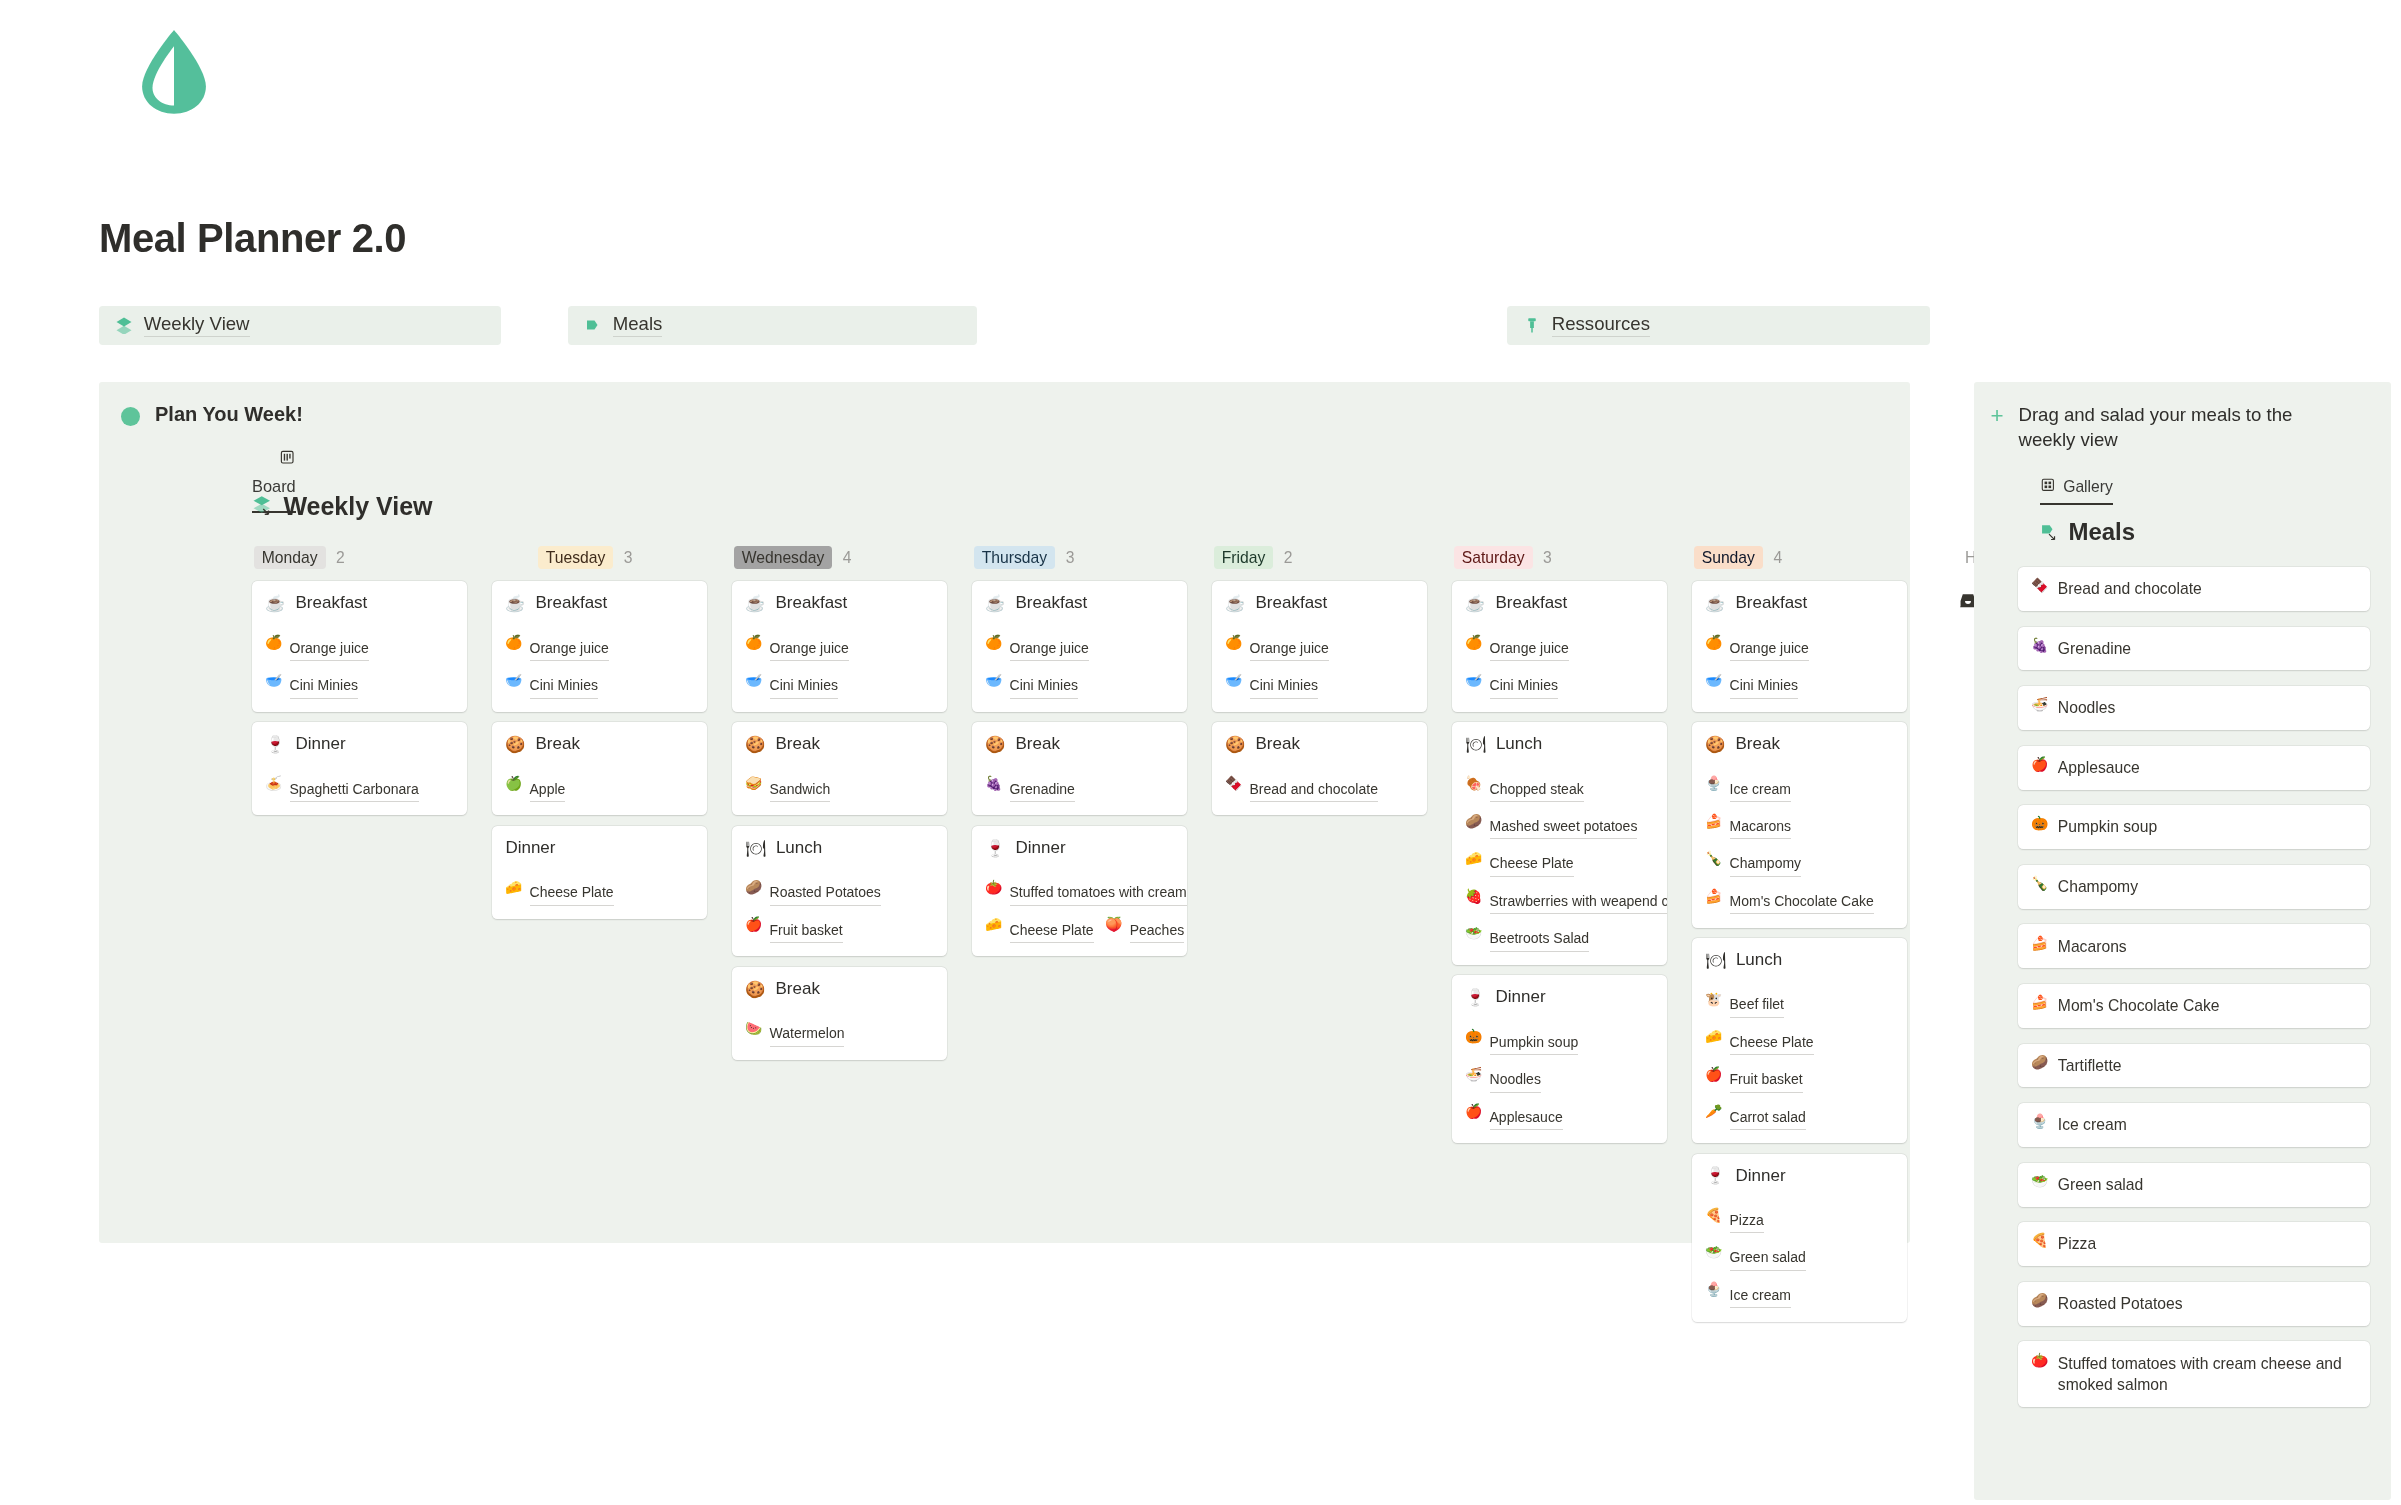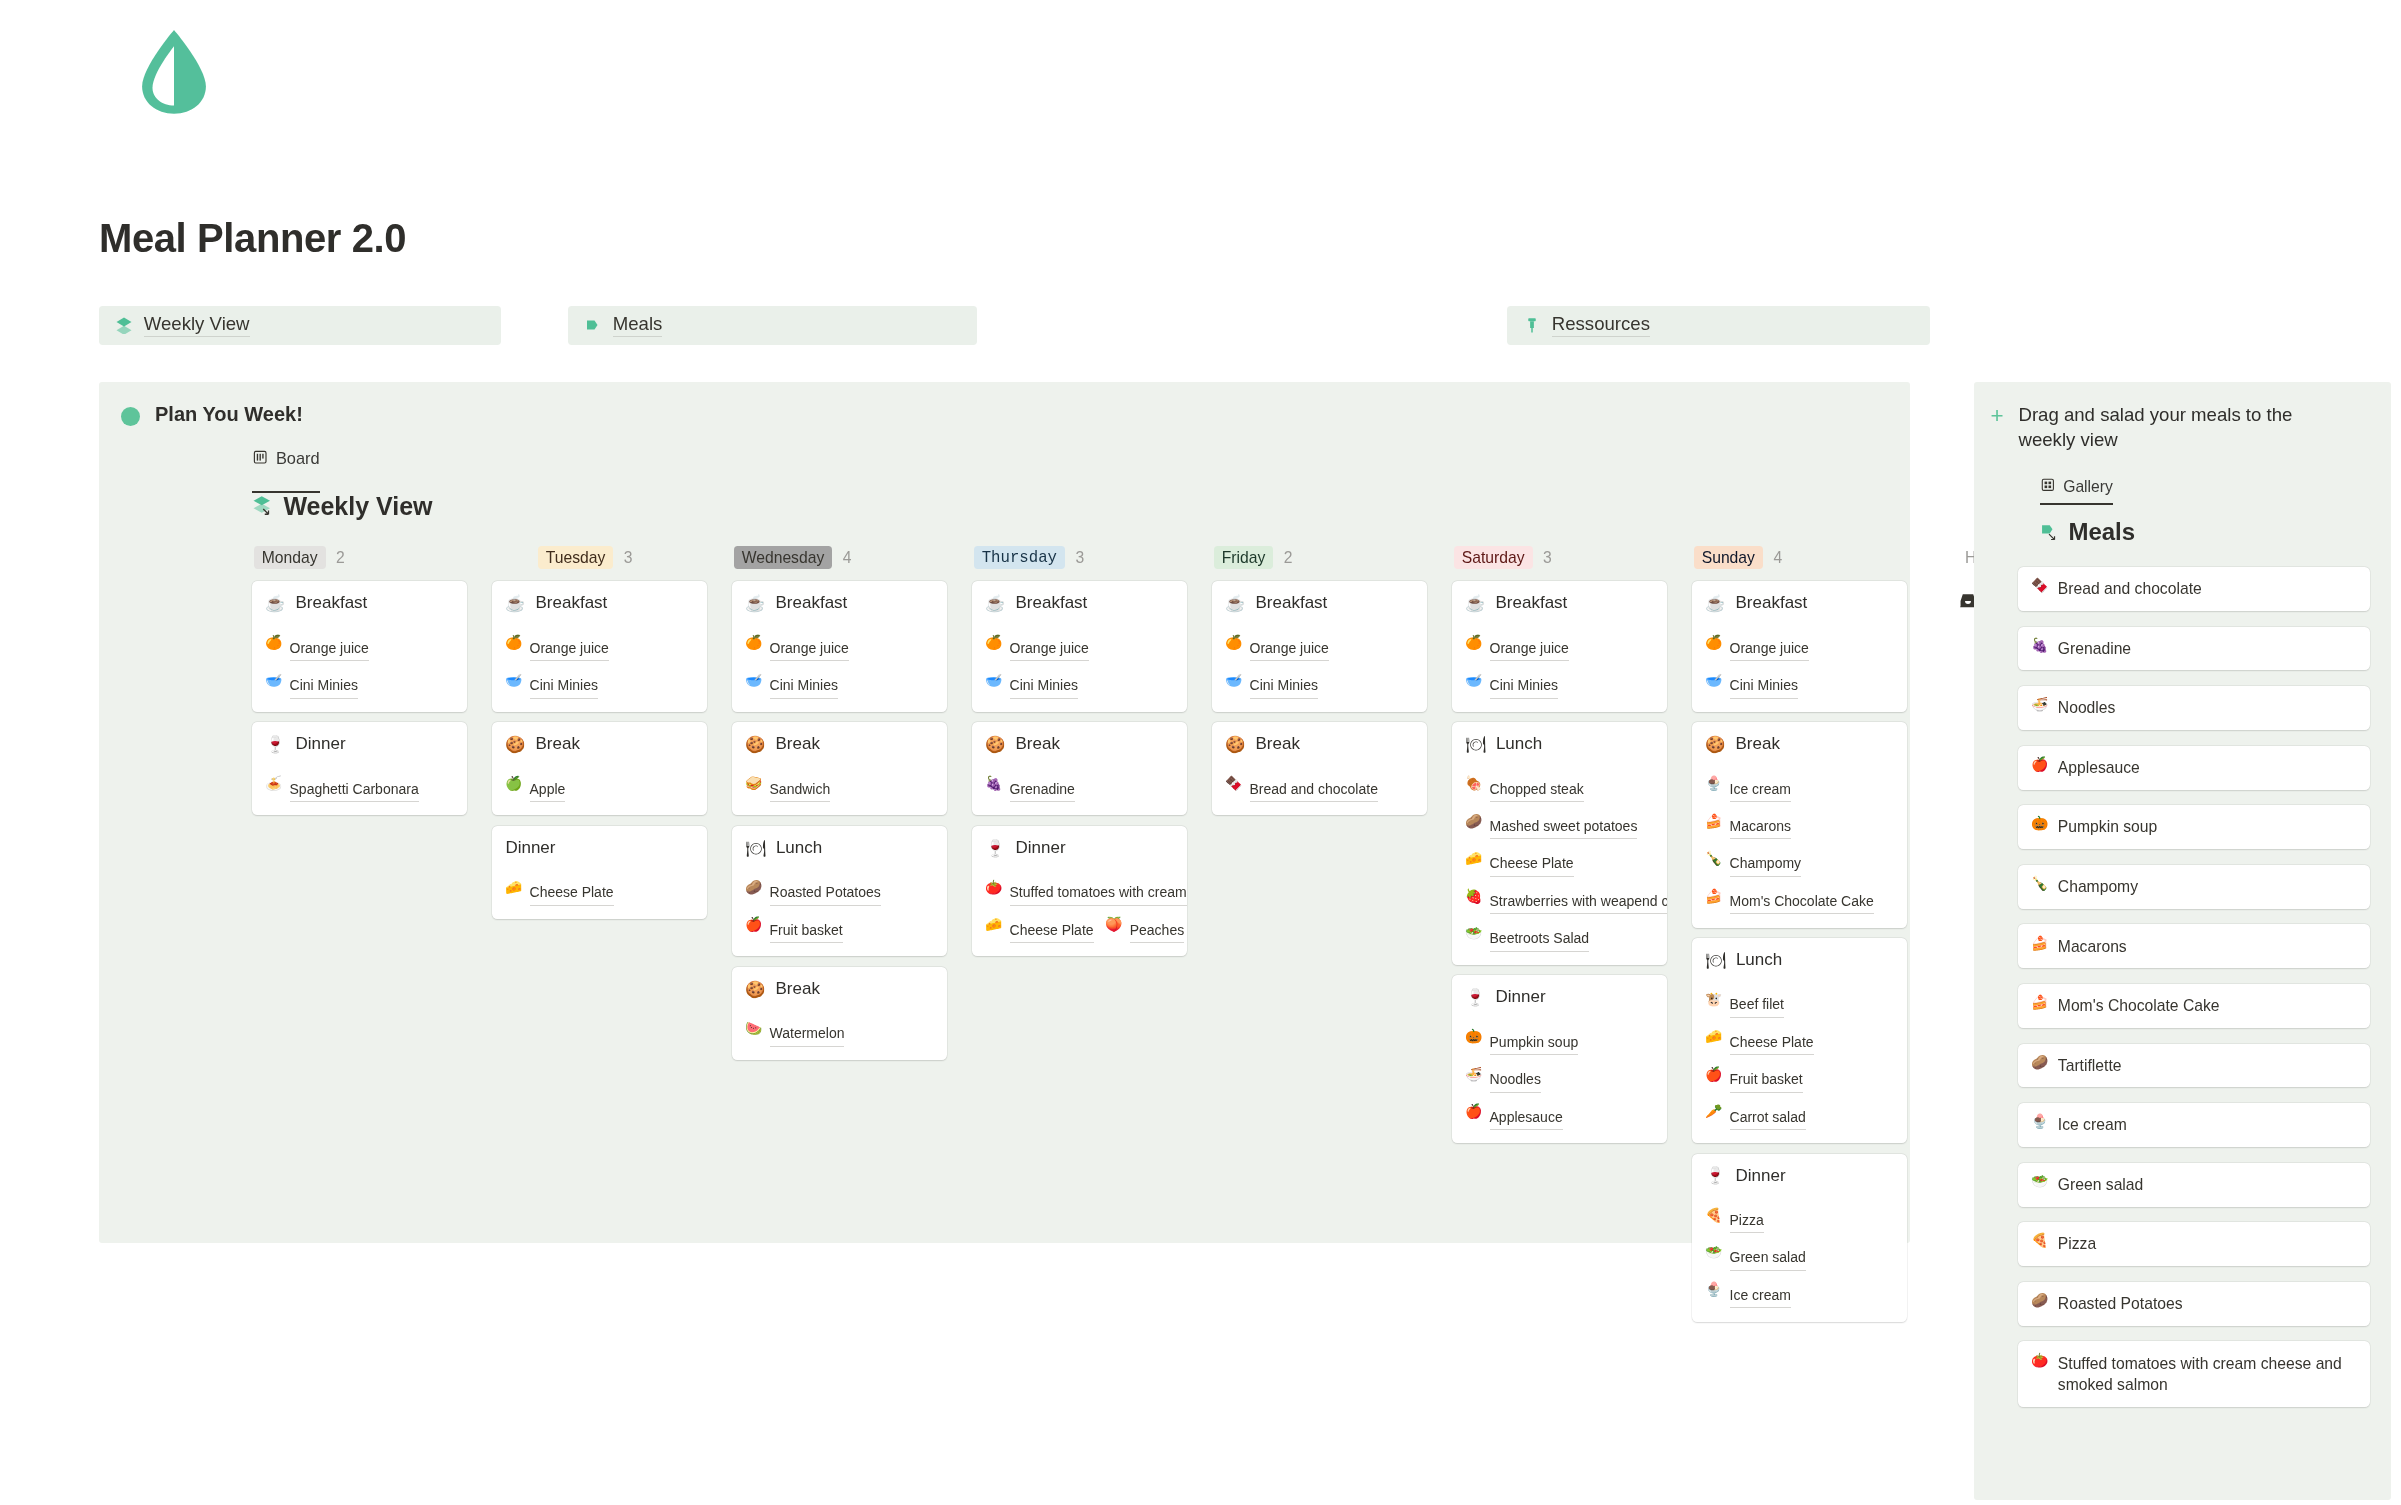--- a/index.html
+++ b/index.html
@@ -45,23 +45,24 @@
   }
   .callout-row {
     position: absolute; left: 21.6px; top: 21px;
     display: flex; align-items: flex-start; gap: 15px;
   }
   .dot-green { width: 19.4px; height: 19.4px; border-radius: 50%; background: #5ec49a; margin-top: 3.7px; }
   .callout-text { font-size: 20px; font-weight: 600; color: #2f2e2b; }
 
   .viewbar { position: absolute; left: 153px; top: 67px; width: 1640px; }
   .viewtab {
-    display: inline-flex; align-items: flex-start; gap: 7.5px;
-    font-size: 16.4px; color: #3a3a37; padding-bottom: 22px;
+    display: inline-flex; align-items: flex-end; gap: 7.5px;
+    font-size: 16.4px; color: #3a3a37; padding-bottom: 15px;
     border-bottom: 2.2px solid #37352f;
+    flex-direction: column;
   }
   .viewbar-line { position: absolute; left: 0; top: 34px; width: 1640px; height: 1.5px; background: #dfe4de; z-index: -1; }
 
   .board-title {
     position: absolute; left: 153px; top: 110px;
     display: flex; align-items: center; gap: 10.4px;
     font-size: 25px; font-weight: 700; color: #2f2e2b;
   }
 
   
@@ -357,21 +358,21 @@
             <div class="chip-row">
               <span class="chip">
                 <span class="em">🍉</span>
                 <span class="cl">Watermelon</span>
               </span>
             </div>
           </div>
         </div>
         <div class="col">
           <div class="col-head">
-            <span class="daychip" style="background: rgb(211, 229, 239); color: rgb(24, 51, 71); font-family: Liberation Mono, monospace;">Thursday</span>
+            <span class="daychip" style="background: rgb(211, 229, 239); color: rgb(24, 51, 71);">Thursday</span>
             <span class="daycount">3</span>
           </div>
           <div class="card">
             <div class="card-title">
               <span class="em-lg">☕</span>
               <span>Breakfast</span>
             </div>
             <div class="chip-row">
               <span class="chip">
                 <span class="em">🍊</span>

